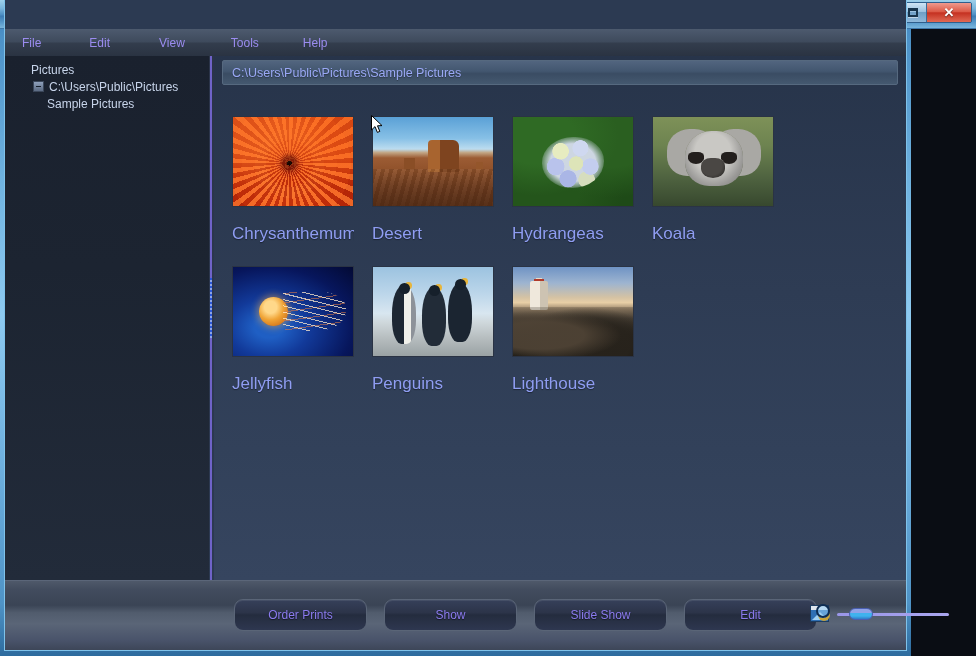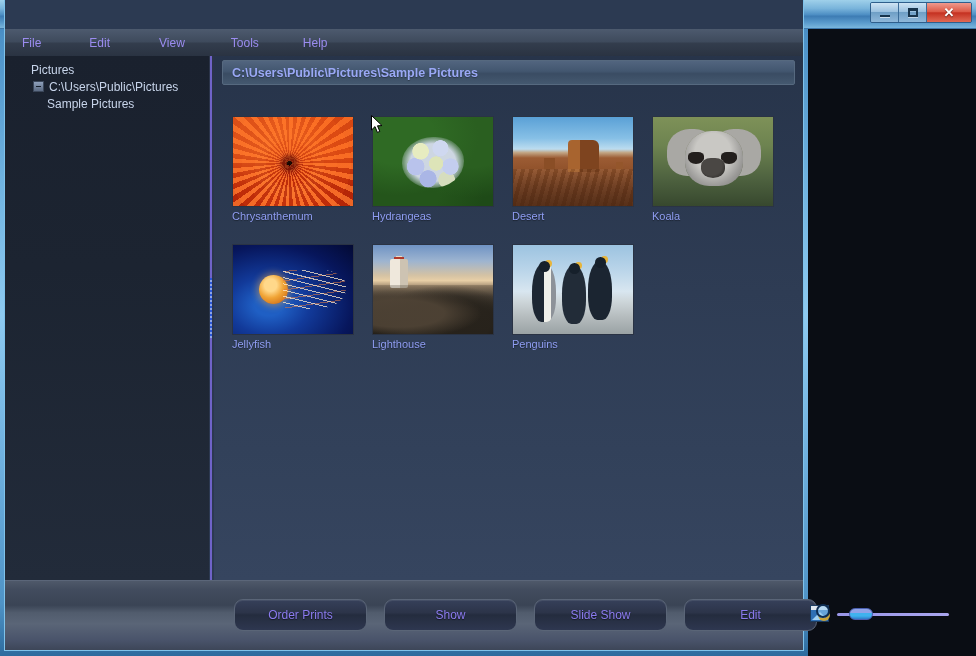--- a/index.html
+++ b/index.html
@@ -6,21 +6,21 @@
   html, body {
     width: 976px; height: 656px;
     overflow: hidden;
     background: #0a0d14;
     font-family: "Liberation Sans", sans-serif;
   }
 
   
   #window {
     position: absolute; left: 0; top: 0;
-    width: 808px; height: 656px;
+    width: 911px; height: 656px;
     background: linear-gradient(to bottom,
         #3e7fb8 0%, #4d92c8 6%, #70b3e0 28%, #8ecaf0 48%,
         #6fb0de 70%, #4f93c6 92%, #2d6b9e 100%);
     padding: 14px;
   }
   #frame-inner {
     position: absolute;
     left: 4px; top: 0px; right: 4px; bottom: 5px;
     background: #2c3a52;
     border: 1px solid #7fc2ea;
@@ -137,39 +137,39 @@
   }
 
   #content {
     flex: 1; position: relative;
     background: linear-gradient(to bottom, #27344a 0%, #2e3c54 45%, #32415a 75%, #36455f 100%);
   }
   #pathbar {
     position: absolute; left: 8px; top: 4px; right: 8px; height: 25px;
     background: linear-gradient(to bottom, #52657f 0%, #42566f 45%, #3a4c63 55%, #44586f 100%);
     border: 1px solid #56697f; border-radius: 2px;
-    display: flex; align-items: center; font-weight: bold;
+    display: flex; align-items: center;
   }
   #pathbar-text {
     font-size: 12.5px; color: #9aa8f5; padding-left: 9px;
     text-shadow: 0 1px 1px rgba(0,0,0,.3);
   }
 
   #thumbs {
     position: absolute; left: 18px; top: 60px; right: 8px; bottom: 4px;
     display: flex; flex-wrap: wrap; align-content: flex-start;
     gap: 22px 18px;
   }
   .thumb { width: 122px; cursor: default; }
   .thumb-img {
     width: 122px; height: 91px; border: 1px solid #2a3344;
     background: #101722; overflow: hidden; position: relative;
   }
   .thumb-label {
-    font-size: 11px; color: #8f9df2; margin-top: 3px;
+    font-size: 17px; color: #8f9df2; margin-top: 17px;
     white-space: nowrap; overflow: hidden;
     text-shadow: 0 1px 1px rgba(0,0,0,.4);
   }
 
   
   .art { position: absolute; inset: 0; }
 
   
   .art-chrys {
     background:
@@ -475,58 +475,58 @@
 
         <div class="thumb">
           <div class="thumb-img">
             <div class="art art-chrys"></div>
           </div>
           <div class="thumb-label">Chrysanthemum</div>
         </div>
 
         <div class="thumb">
           <div class="thumb-img">
+            <div class="art art-desert"></div>
+          </div>
+          <div class="thumb-label">Desert</div>
+        </div>
+
+        <div class="thumb">
+          <div class="thumb-img">
             <div class="art art-hyd"></div>
           </div>
           <div class="thumb-label">Hydrangeas</div>
         </div>
 
         <div class="thumb">
           <div class="thumb-img">
-            <div class="art art-desert"></div>
-          </div>
-          <div class="thumb-label">Desert</div>
-        </div>
-
-        <div class="thumb">
-          <div class="thumb-img">
             <div class="art art-koala"></div>
           </div>
           <div class="thumb-label">Koala</div>
         </div>
 
         <div class="thumb">
           <div class="thumb-img">
             <div class="art art-jelly"></div>
           </div>
           <div class="thumb-label">Jellyfish</div>
         </div>
 
         <div class="thumb">
           <div class="thumb-img">
+            <div class="art art-peng"></div>
+          </div>
+          <div class="thumb-label">Penguins</div>
+        </div>
+
+        <div class="thumb">
+          <div class="thumb-img">
             <div class="art art-light"></div>
           </div>
           <div class="thumb-label">Lighthouse</div>
-        </div>
-
-        <div class="thumb">
-          <div class="thumb-img">
-            <div class="art art-peng"></div>
-          </div>
-          <div class="thumb-label">Penguins</div>
         </div>
 
 
       </div>
     </div>
   </div>
 
   <div id="bottombar">
     <div id="btn-row">
       <div class="tbtn">

